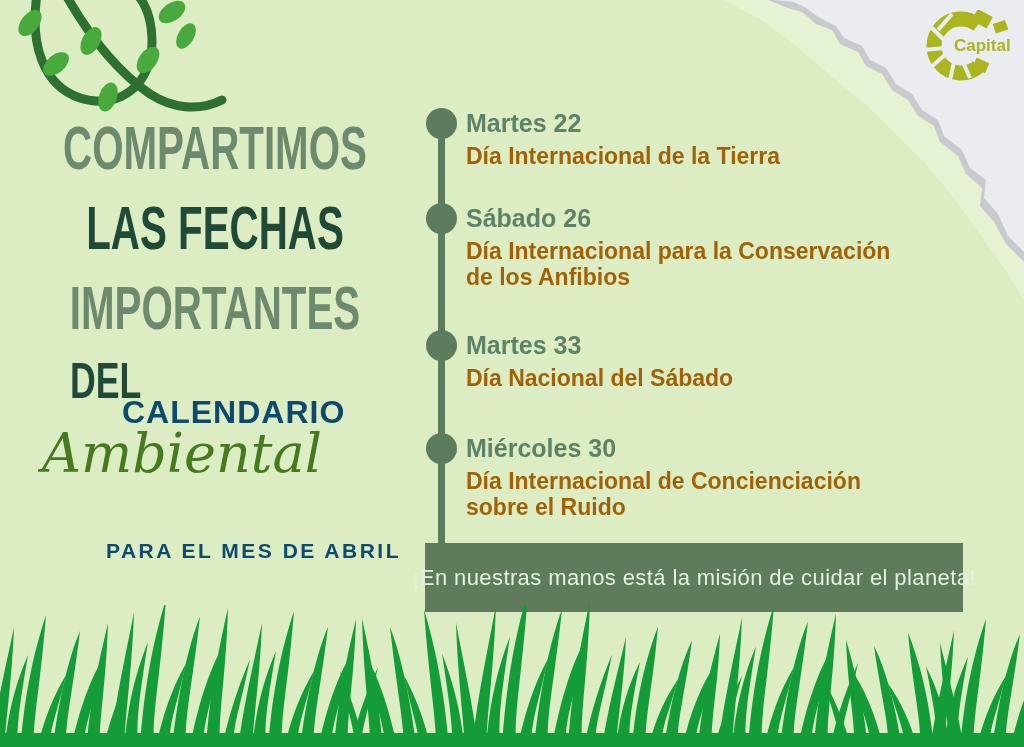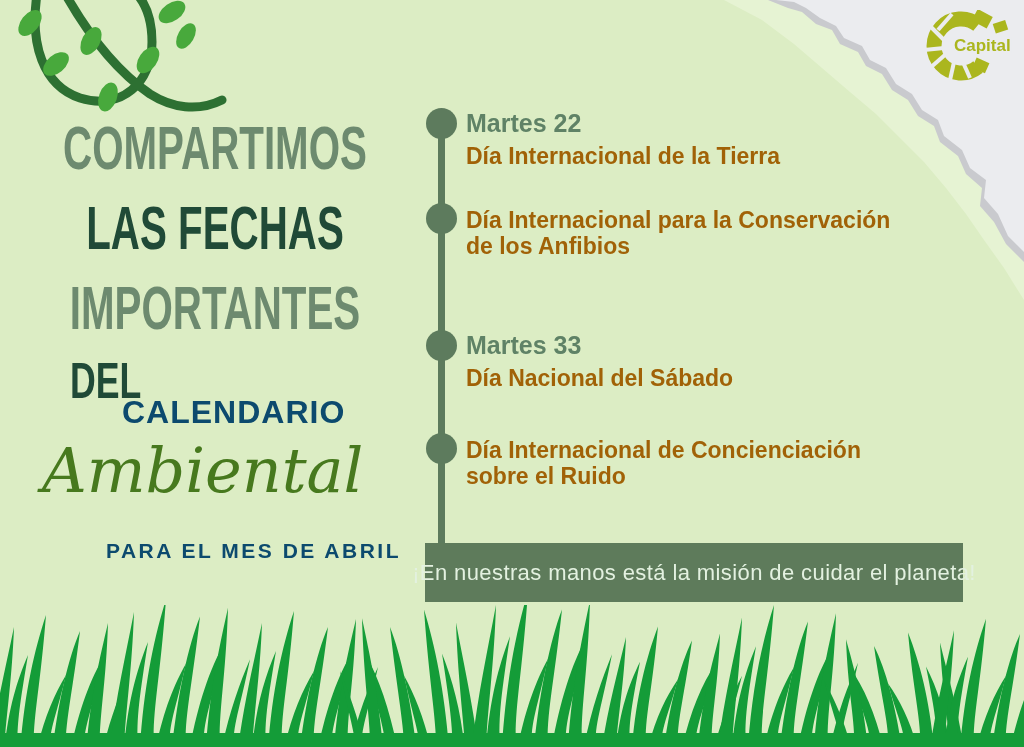--- a/index.html
+++ b/index.html
@@ -19,38 +19,38 @@
 
   
   .title-line { position:absolute; width:430px; text-align:center; font-weight:bold; white-space:nowrap; }
   .t1 { left:0px;  top:120px; font-size:48px; color:#6d8a6f; transform:scale(.84,1.28); }
   .t2 { left:0px;  top:200px; font-size:48px; color:#204a37; transform:scale(.84,1.28); }
   .t3 { left:0px;  top:280px; font-size:48px; color:#6d8a6f; transform:scale(.84,1.28); }
   .t-del { position:absolute; left:70px; top:352px; font-size:42px; font-weight:bold;
            color:#204a37; transform:scale(.85,1.2); transform-origin:left top; }
   .t-cal { position:absolute; left:122px; top:394px; font-size:32px; font-weight:bold;
            letter-spacing:1px; color:#0c4a6e; }
-  .t-amb { position:absolute; left:42px; top:422px; font-size:62px; font-style:italic;
-           font-family:"DejaVu Serif", serif; color:#47791e;margin-top:12px; }
+  .t-amb { position:absolute; left:42px; top:422px; font-size:54px; font-style:italic;
+           font-family:"DejaVu Serif", serif; color:#47791e; }
   .t-mes { position:absolute; left:106px; top:518px; font-size:21px; font-weight:bold;
            letter-spacing:2.5px; color:#0c4a6e;margin-top:21px; }
 
   
   .timeline { position:absolute; left:426px; top:108px; width:565px; height:470px; }
   .tl-line { position:absolute; left:12px; top:16px; width:7px; height:432px; background:#5d7b5d; }
   .tl-item { position:absolute; left:0; }
   .tl-item .dot { position:absolute; left:0; top:0; width:31px; height:31px;
                   border-radius:50%; background:#5d7b5d; }
   .tl-text { margin-left:40px; }
   .tl-day   { font-size:25px; font-weight:bold; color:#5f8266; line-height:31px; }
   .tl-event { font-size:23px; font-weight:bold; color:#a16207; line-height:26px; margin-top:4px; }
   .i1 { top:0; } .i2 { top:95px; } .i3 { top:222px; } .i4 { top:325px; }
 
   
-  .banner { position:absolute; left:425px; top:543px; width:538px; height:59px;
+  .banner { position:absolute; left:425px; top:543px; width:538px; height:69px;
             background:#5e7b5b; display:flex; align-items:center; justify-content:center; }
   .banner span { font-size:22px; color:#e3f1e0; letter-spacing:.4px; white-space:nowrap; }
 </style>
 </head>
 <body>
 
 <svg class="torn-svg" viewBox="0 0 340 310">
 
   <polygon fill="#e6f3d3" points="40,0 340,0 340,300 320,268 300,240 282,214 262,188 240,162 216,138 192,114 166,92 138,68 110,44 78,20"></polygon>
 
@@ -111,20 +111,21 @@
       <div class="tl-event">
         <div>Día Internacional de la Tierra</div>
         <div></div>
       </div>
     </div>
   </div>
 
   <div class="tl-item i2">
     <span class="dot"></span>
     <div class="tl-text">
+      <div class="tl-day">Sábado 26</div>
       <div class="tl-event">
         <div>Día Internacional para la Conservación</div>
         <div>de los Anfibios</div>
       </div>
     </div>
   </div>
 
   <div class="tl-item i3">
     <span class="dot"></span>
     <div class="tl-text">
@@ -132,20 +133,21 @@
       <div class="tl-event">
         <div>Día Nacional del Sábado</div>
         <div></div>
       </div>
     </div>
   </div>
 
   <div class="tl-item i4">
     <span class="dot"></span>
     <div class="tl-text">
+      <div class="tl-day">Miércoles 30</div>
       <div class="tl-event">
         <div>Día Internacional de Concienciación</div>
         <div>sobre el Ruido</div>
       </div>
     </div>
   </div>
 </div>
 
 <div class="banner">
   <span>¡En nuestras manos está la misión de cuidar el planeta!</span>

